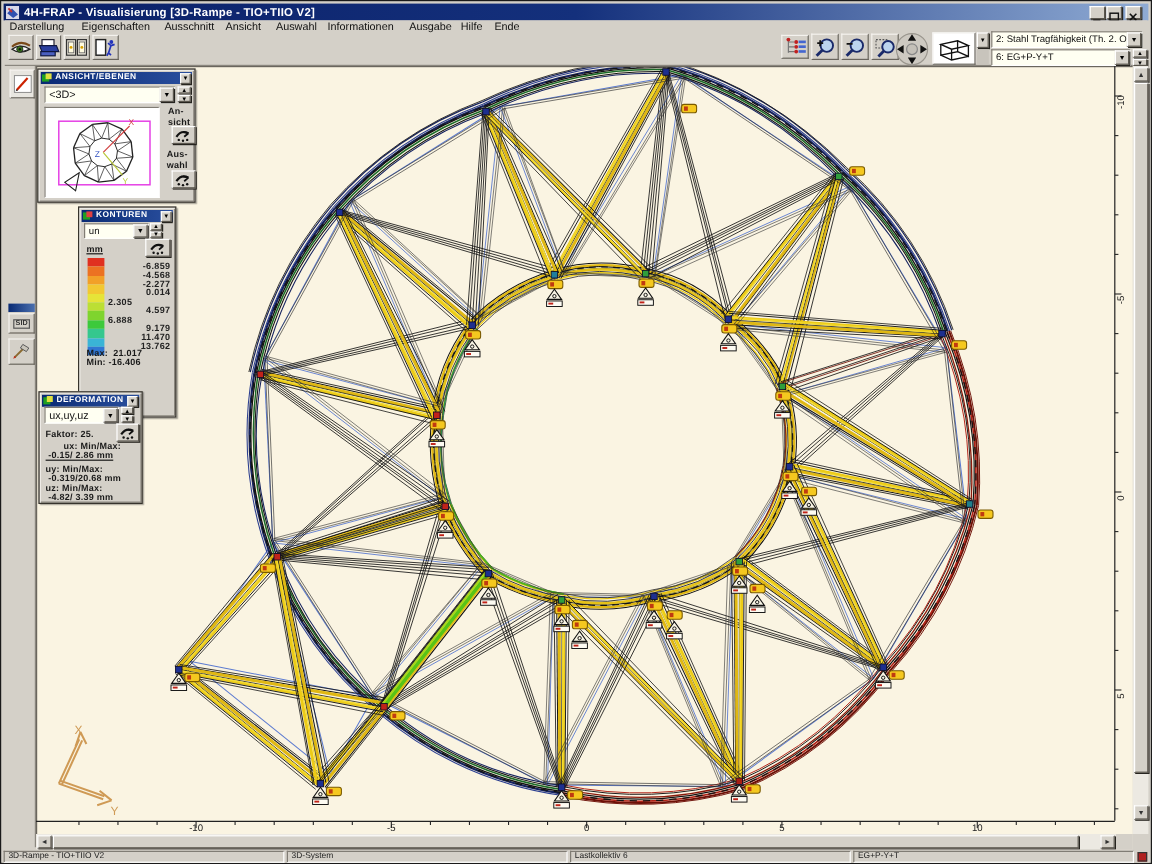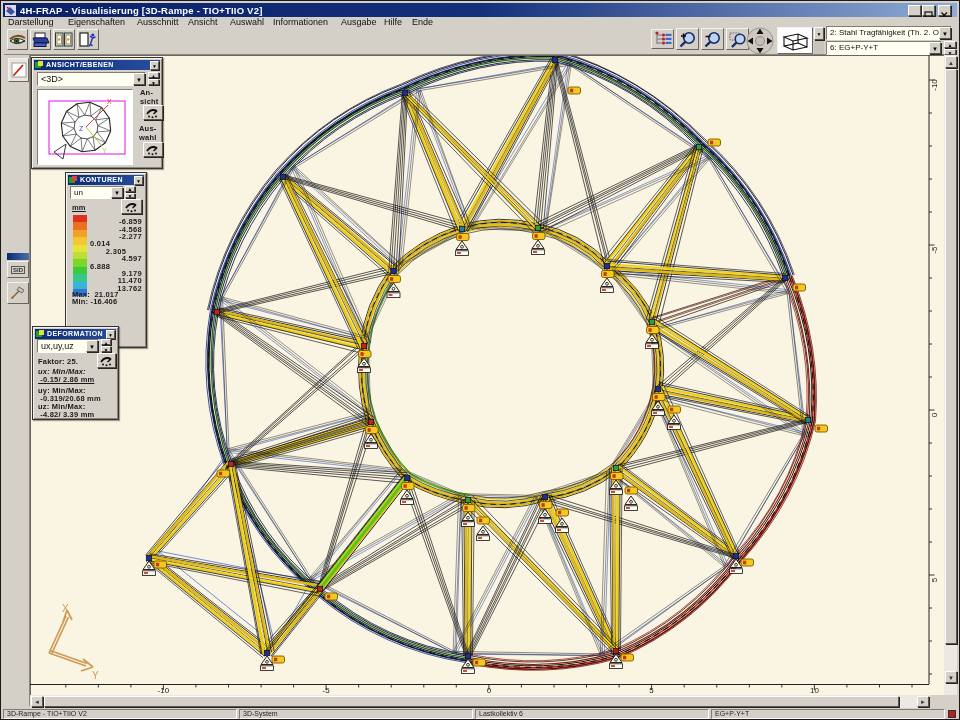--- a/index.html
+++ b/index.html
@@ -1177,22 +1177,22 @@
 <div style="position:absolute;left:7px;top:71.6px;width:14px;height:7.4px;background:#e6e438;"></div>
 <div style="position:absolute;left:7px;top:79.0px;width:14px;height:7.4px;background:#bcdf34;"></div>
 <div style="position:absolute;left:7px;top:86.4px;width:14px;height:7.4px;background:#7fd42e;"></div>
 <div style="position:absolute;left:7px;top:93.8px;width:14px;height:7.4px;background:#3cc93c;"></div>
 <div style="position:absolute;left:7px;top:101.2px;width:14px;height:7.4px;background:#35c78e;"></div>
 <div style="position:absolute;left:7px;top:108.6px;width:14px;height:7.4px;background:#3ab4d6;"></div>
 <div style="position:absolute;left:7px;top:116.0px;width:14px;height:7.4px;background:#3076d2;"></div>
 <div style="position:absolute;left:24px;top:44.2px;width:52px;font-size:7.5px;font-weight:bold;color:#222;text-align:right;letter-spacing:0.3px;">-6.859</div>
 <div style="position:absolute;left:24px;top:51.6px;width:52px;font-size:7.5px;font-weight:bold;color:#222;text-align:right;letter-spacing:0.3px;">-4.568</div>
 <div style="position:absolute;left:24px;top:59.0px;width:52px;font-size:7.5px;font-weight:bold;color:#222;text-align:right;letter-spacing:0.3px;">-2.277</div>
-<div style="position:absolute;left:24px;top:66.4px;width:52px;font-size:7.5px;font-weight:bold;color:#222;letter-spacing:0.3px;">0.014</div>
-<div style="position:absolute;left:24px;top:73.8px;width:52px;font-size:7.5px;font-weight:bold;color:#222;text-align:center;letter-spacing:0.3px;">2.305</div>
+<div style="position:absolute;left:24px;top:66.4px;width:52px;font-size:7.5px;font-weight:bold;color:#222;text-align:right;letter-spacing:0.3px;">0.014</div>
+<div style="position:absolute;left:24px;top:73.8px;width:52px;font-size:7.5px;font-weight:bold;color:#222;text-align:left;letter-spacing:0.3px;">2.305</div>
 <div style="position:absolute;left:24px;top:81.2px;width:52px;font-size:7.5px;font-weight:bold;color:#222;text-align:right;letter-spacing:0.3px;">4.597</div>
 <div style="position:absolute;left:24px;top:88.6px;width:52px;font-size:7.5px;font-weight:bold;color:#222;text-align:left;letter-spacing:0.3px;">6.888</div>
 <div style="position:absolute;left:24px;top:96.0px;width:52px;font-size:7.5px;font-weight:bold;color:#222;text-align:right;letter-spacing:0.3px;">9.179</div>
 <div style="position:absolute;left:24px;top:103.4px;width:52px;font-size:7.5px;font-weight:bold;color:#222;text-align:right;letter-spacing:0.3px;">11.470</div>
 <div style="position:absolute;left:24px;top:110.8px;width:52px;font-size:7.5px;font-weight:bold;color:#222;text-align:right;letter-spacing:0.3px;">13.762</div>
   <div class="ptxt" style="left:6px;top:124px;">Min: -16.406</div>
   <div class="ptxt" style="left:6px;top:117px;">Max:  21.017</div>
 </div>
 
 <div class="panel" style="left:32px;top:326px;width:87px;height:94px;">
@@ -1213,19 +1213,19 @@
   <div class="ptxt" style="left:5px;top:30px;">Faktor: 25.</div>
   <div class="btn" style="position:absolute;left:64px;top:26px;width:19px;height:15px;display:flex;align-items:center;justify-content:center;">
       <svg width="16" height="12" viewBox="0 0 16 12">
         <path d="M2 7 Q6 1 12 4" fill="none" stroke="#111" stroke-width="1.8"></path>
         <path d="M12 4 l-4.5 -1 M12 4 l-3.5 3" stroke="#111" stroke-width="1.5"></path>
         <circle cx="4" cy="9.6" r="1" fill="#111"></circle>
         <circle cx="7.5" cy="10.3" r="1" fill="#111"></circle>
         <circle cx="11" cy="9.6" r="1" fill="#111"></circle>
       </svg>
     </div>
-  <div class="ptxt" style="left:5px;top:40px;font-style:italic;">ux: Min/Max:</div>
+  <div class="ptxt" style="left:20px;top:40px;">ux: Min/Max:</div>
   <div class="ptxt" style="left:5px;top:47.5px;text-decoration:underline;"> -0.15/ 2.86 mm</div>
   <div class="ptxt" style="left:5px;top:59px;">uy: Min/Max:</div>
   <div class="ptxt" style="left:5px;top:66.5px;"> -0.319/20.68 mm</div>
   <div class="ptxt" style="left:5px;top:75px;">uz: Min/Max:</div>
   <div class="ptxt" style="left:5px;top:82.5px;"> -4.82/ 3.39 mm</div>
 </div>
 
 </body></html>

